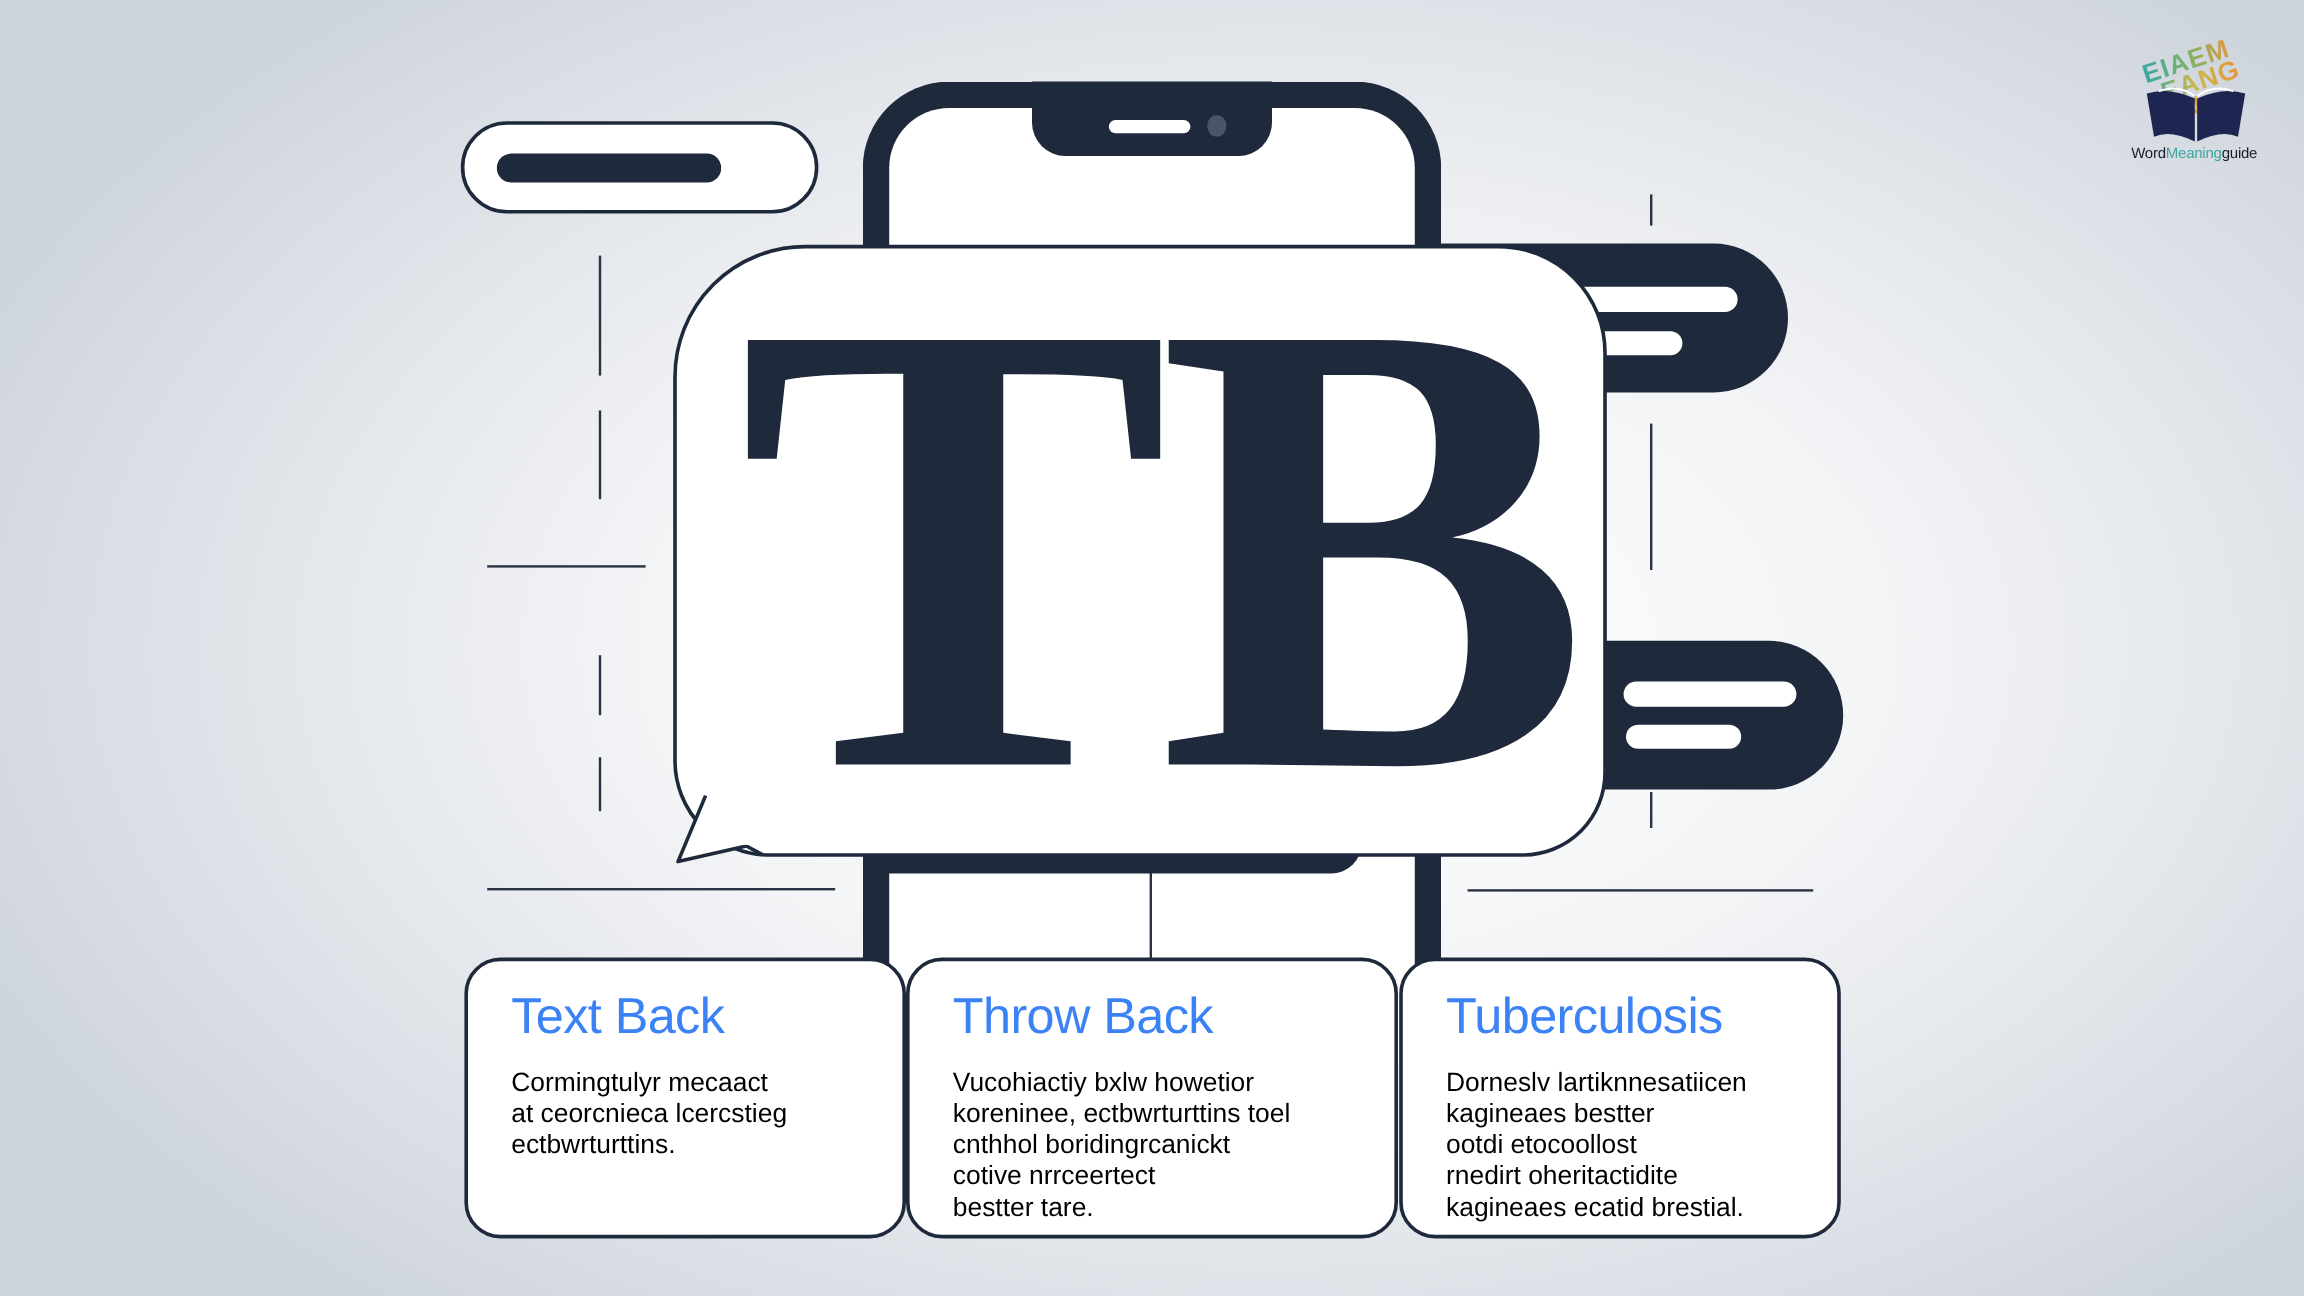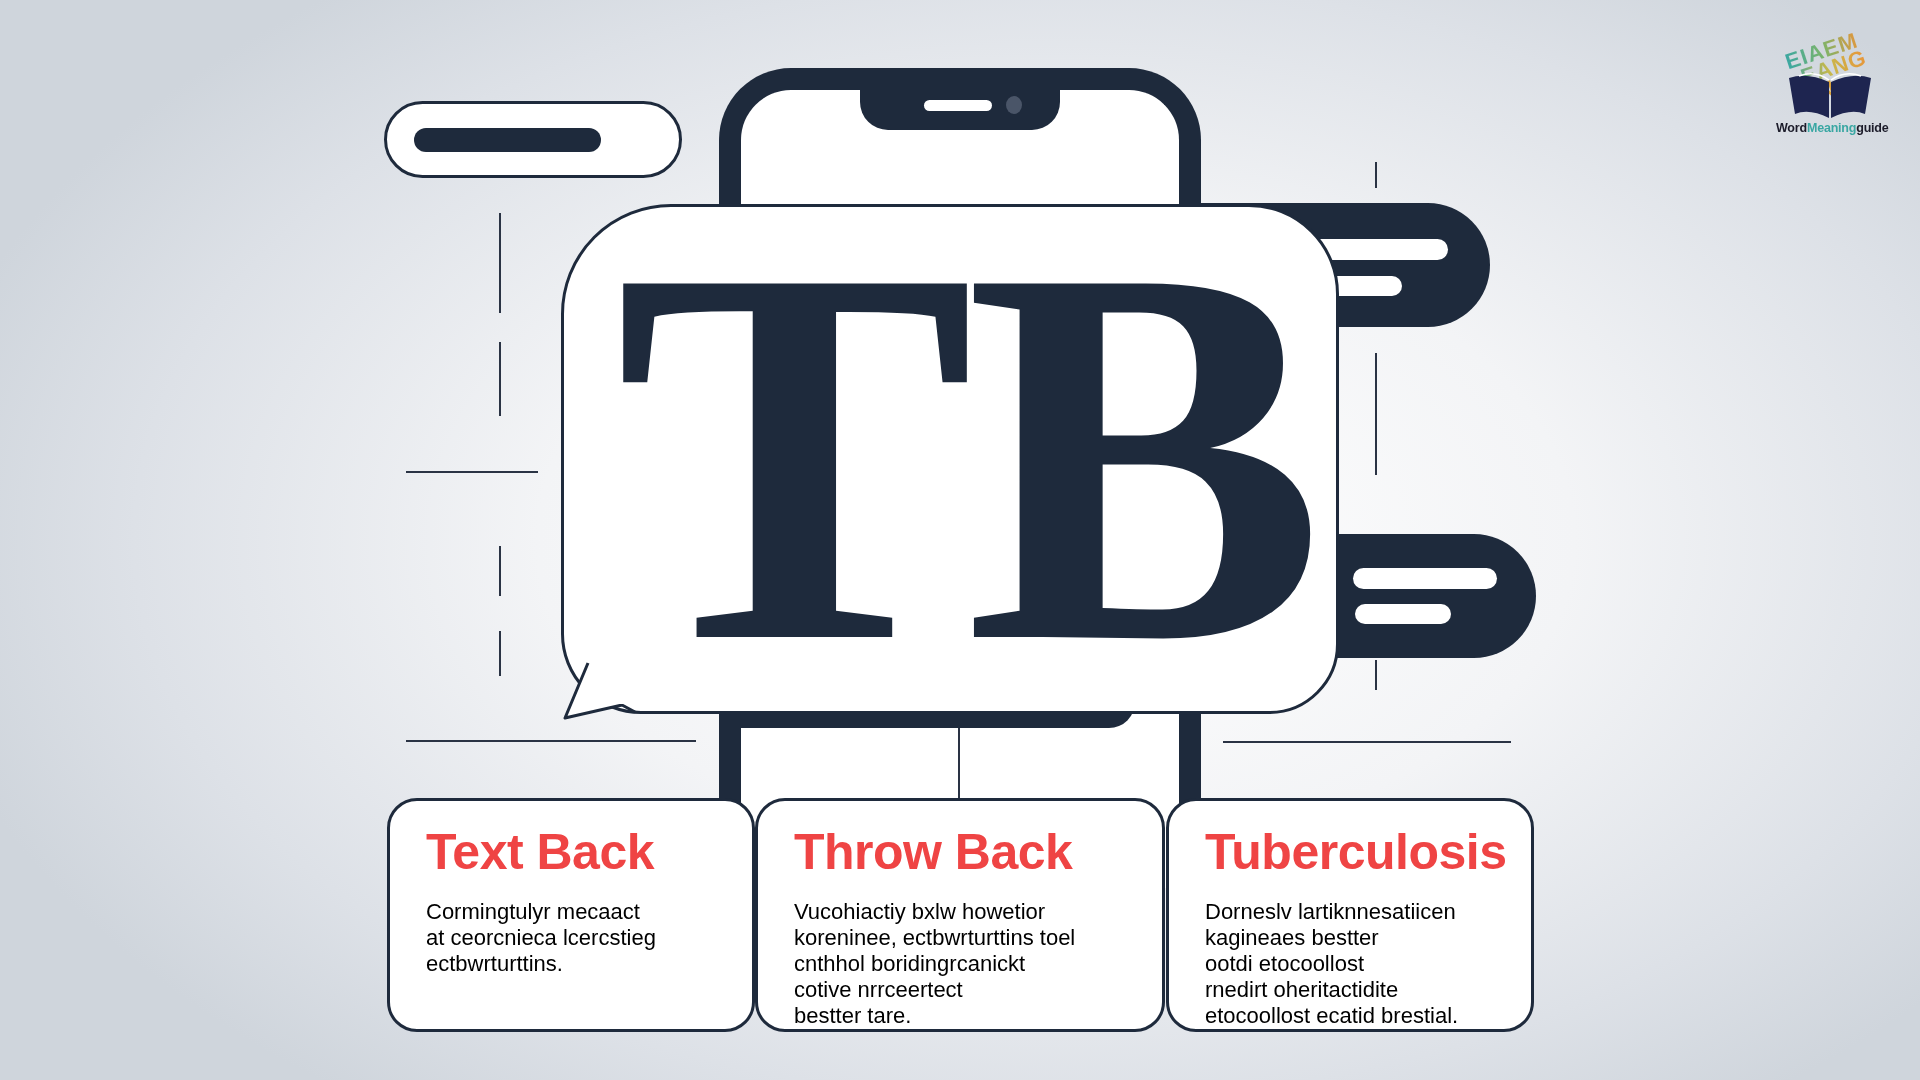--- a/index.html
+++ b/index.html
@@ -24,26 +24,26 @@
   .rb2{left:1330px;top:534px;width:206px;height:124px;border-radius:0 62px 62px 0;}
   .rb2-l1{left:1353px;top:568px;width:144px;height:21px;border-radius:11px;background:#fff;}
   .rb2-l2{left:1355px;top:604px;width:96px;height:20px;border-radius:10px;background:#fff;}
   
   .bubble{left:561px;top:204px;width:778px;height:510px;border:3px solid #1e2a3c;border-radius:110px 90px 70px 80px;background:#fff;box-sizing:border-box;}
   .tail{left:560px;top:660px;width:80px;height:70px;}
   .tb-label{left:600px;top:205px;width:730px;height:500px;display:flex;align-items:center;justify-content:center;
     font-family:Liberation Serif, serif;font-weight:bold;font-size:540px;letter-spacing:-10px;color:#1e2a3c;line-height:1;}
   
   .card{position:absolute;top:798px;height:234px;border:3px solid #1e2a3c;border-radius:30px;background:#fff;box-sizing:border-box;padding:22px 0 0 36px;}
-  .card h2{margin:0 0 18px 0;font-size:50px;font-weight:bold;color:#ef4444;letter-spacing:-0.5px;}
+  .card h2{margin:0 0 18px 0;font-size:42px;font-weight:normal;color:#3b82f6;letter-spacing:-0.5px;}
   .card p{margin:0;font-size:22px;line-height:26px;color:#000000;}
   .card p span{display:block;}
   
   .logo-letters{left:1790px;top:40px;font-weight:bold;font-size:22px;line-height:19px;transform:rotate(-18deg);letter-spacing:1px;}
-  .logo-text{left:1776px;top:121px;font-size:12.5px;font-weight:bold;color:#1c1c2a;letter-spacing:-0.2px;}
+  .logo-text{left:1776px;top:121px;font-size:12.5px;font-weight:normal;color:#1c1c2a;letter-spacing:-0.2px;}
 </style>
 </head>
 <body>
 
 <div class="line" style="left:499px;top:213px;width:2px;height:100px;"></div>
 <div class="line" style="left:499px;top:342px;width:2px;height:74px;"></div>
 <div class="line" style="left:406px;top:471px;width:132px;height:2px;"></div>
 <div class="line" style="left:499px;top:546px;width:2px;height:50px;"></div>
 <div class="line" style="left:499px;top:631px;width:2px;height:45px;"></div>
 <div class="line" style="left:406px;top:740px;width:290px;height:2px;"></div>
@@ -95,21 +95,21 @@
     <span>bestter tare.</span>
   </p>
 </div>
 <div class="card" style="left:1166px;width:368px;">
   <h2>Tuberculosis</h2>
   <p>
     <span>Dorneslv lartiknnesatiicen</span>
     <span>kagineaes bestter</span>
     <span>ootdi etocoollost</span>
     <span>rnedirt oheritactidite</span>
-    <span>etocoollost ecatid brestial.</span>
+    <span>kagineaes ecatid brestial.</span>
   </p>
 </div>
 
 <div class="abs logo-letters">
   <div style="background:linear-gradient(90deg,#3aa7a3,#7cb46a,#e8953a);-webkit-background-clip:text;background-clip:text;color:transparent;">EIAEM</div>
   <div style="padding-left:10px;background:linear-gradient(90deg,#3aa7a3,#c8b84a,#e8953a);-webkit-background-clip:text;background-clip:text;color:transparent;">EANG</div>
   <div style="padding-left:22px;color:#d9a23c;">N</div>
 </div>
 <svg class="abs" viewBox="0 0 90 50" style="left:1785px;top:70px;width:90px;height:50px;">
   <path d="M4 8 Q22 2 44 12 L44 48 Q24 38 10 44 Z" fill="#1e2550"></path>

